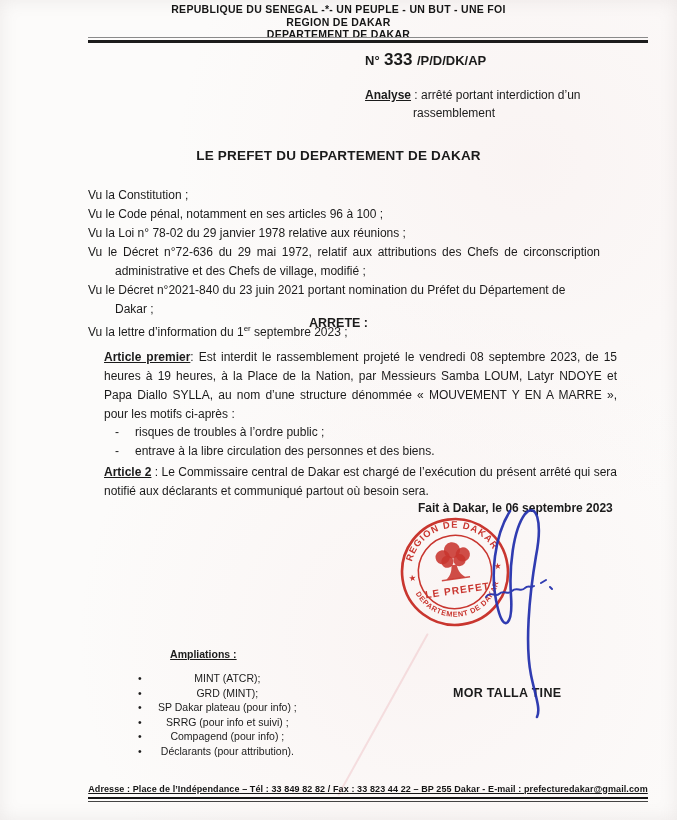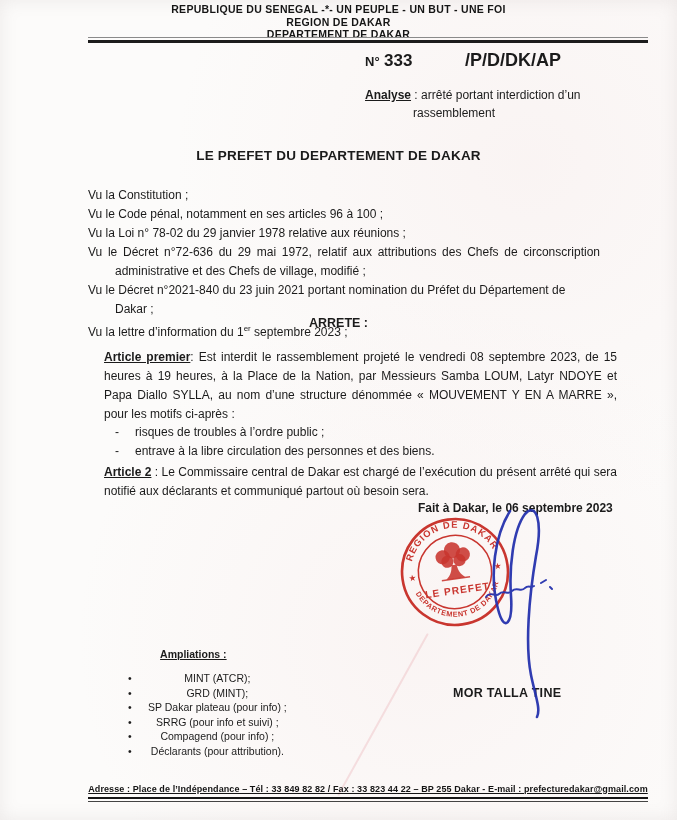--- a/index.html
+++ b/index.html
@@ -19,21 +19,21 @@
   }
   
   .header{position:absolute;top:3px;left:0;width:100%;text-align:center;
     font-weight:bold;font-size:10.5px;line-height:12.5px;letter-spacing:.3px;color:#151515;}
   .rule-top{position:absolute;top:37px;left:88px;width:560px;height:2px;
     border-top:1px solid #8a8a8a;border-bottom:3px solid #1c1c1c;}
   
   .ref{position:absolute;left:365px;top:50px;font-weight:bold;white-space:nowrap;}
   .ref .ndeg{font-size:13px;}
   .ref .num{font-size:17px;}
-  .ref .suf{font-size:18px;margin-left:48px;}
+  .ref .suf{font-size:13px;}
   .analyse{position:absolute;left:365px;top:86px;width:235px;font-size:12px;line-height:18px;}
   .analyse .lbl{font-weight:bold;text-decoration:underline;}
   .analyse .l2{margin-left:48px;}
   
   .doc-title{position:absolute;top:148px;left:0;width:100%;text-align:center;
     font-weight:bold;font-size:13.5px;letter-spacing:.2px;}
   
   .visas{position:absolute;left:88px;top:186px;width:512px;font-size:12px;line-height:19px;}
   .visa{padding-left:27px;text-indent:-27px;}
   .visa.just{text-align:justify;}
@@ -53,21 +53,21 @@
   .motif::before{content:"-";display:inline-block;width:20px;}
   
   .dateline{position:absolute;left:418px;top:501px;font-weight:bold;font-size:12px;white-space:nowrap;}
   .stamp{position:absolute;left:399px;top:516px;width:112px;height:112px;}
   .signature{position:absolute;left:468px;top:503px;width:122px;height:218px;z-index:3;}
   .signer{position:absolute;left:453px;top:638px;width:125px;text-align:left;
     font-weight:bold;font-size:12.5px;letter-spacing:.3px;margin-top:48px;}
   
   .ampliations{position:absolute;left:100px;top:648px;font-size:10.5px;text-align:center;}
   .amp-head{font-weight:bold;text-decoration:underline;margin-bottom:11px;}
-  .amp-list{margin:0;padding:0;list-style:none;}
+  .amp-list{margin:10px;padding:0;list-style:none;}
   .amp-list li{line-height:14.6px;padding-left:48px;position:relative;}
   .amp-list li::before{content:"\2022";position:absolute;left:28px;}
   
   .footer-text{position:absolute;left:88px;top:784px;width:560px;text-align:center;
     font-weight:bold;font-size:9px;text-decoration:underline;letter-spacing:.1px;color:#141414;white-space:nowrap;}
   .rule-bottom{position:absolute;top:797px;left:88px;width:560px;height:2px;
     border-top:2.5px solid #161616;border-bottom:1px solid #444;}
   .scan-artifact{position:absolute;left:382px;top:622px;width:2px;height:185px;
     background:rgba(221,130,140,0.22);transform:rotate(29deg);border-radius:2px;}
 </style>

